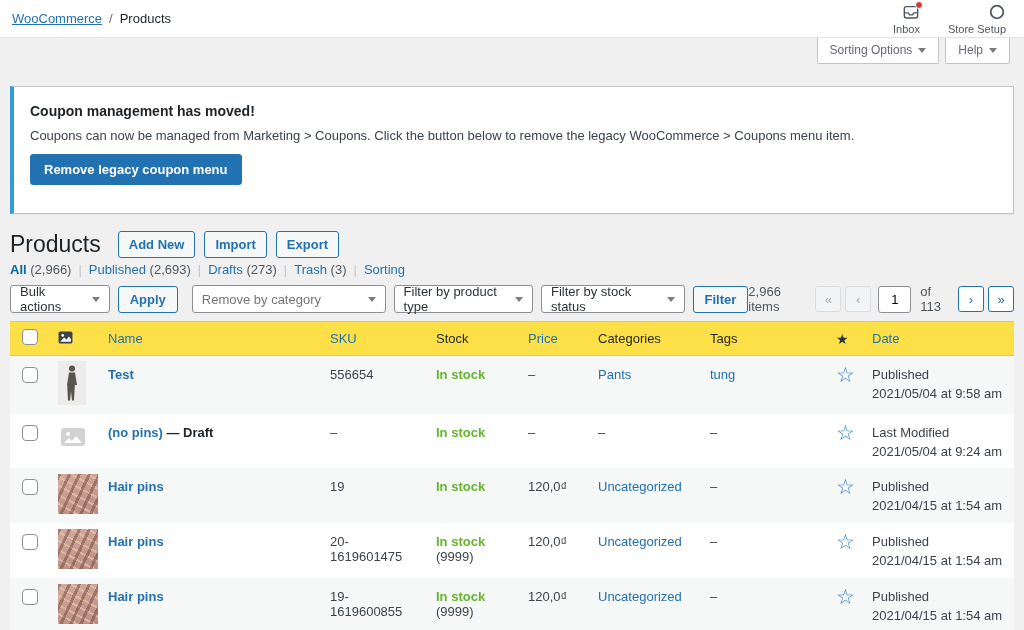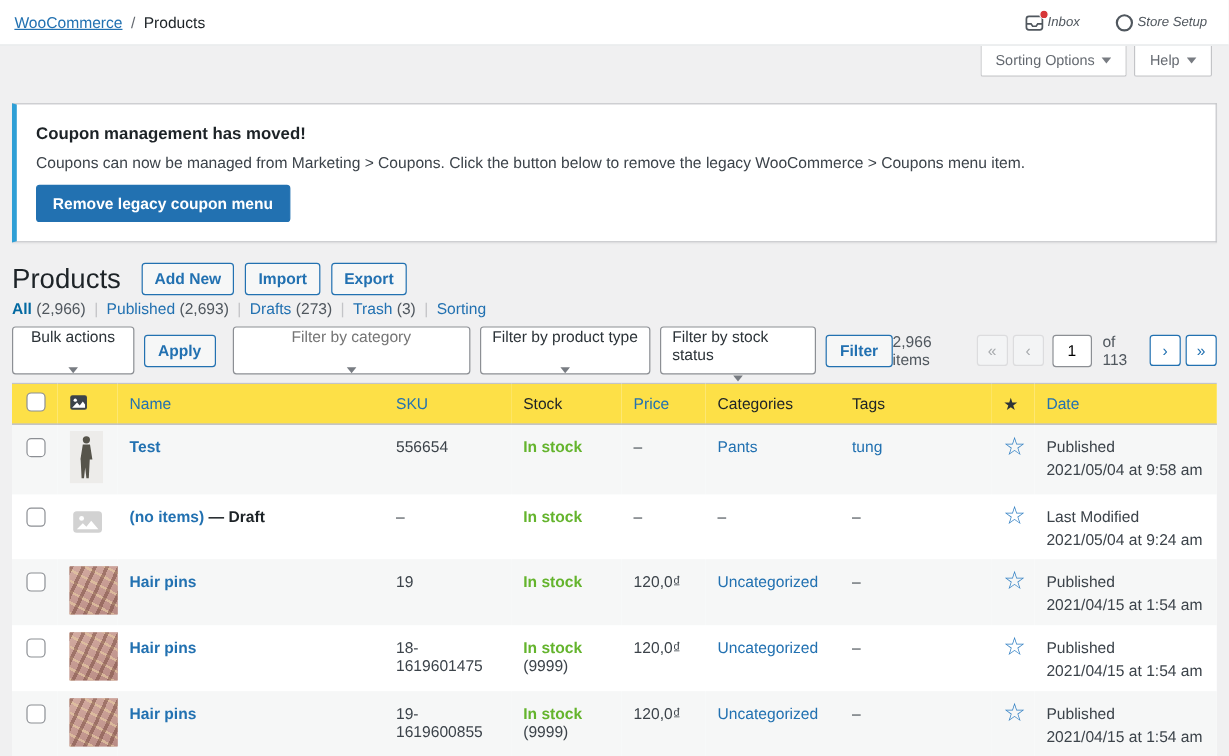--- a/index.html
+++ b/index.html
@@ -18,22 +18,22 @@
     display:flex; justify-content:space-between; align-items:center;
     padding:0 18px 0 12px; position:relative; z-index:3;
   }
   .breadcrumb { display:flex; align-items:center; gap:7px; font-size:13px; }
   .breadcrumb a { color:var(--accent); text-decoration:underline; }
   .crumb-sep { color:#646970; }
   .crumb-current { color:#1d2327; }
   .activity { display:flex; gap:28px; }
   .activity-item {
     background:none; border:none; padding:0; cursor:pointer;
-    display:flex; flex-direction:row; align-items:center; gap:2px;
-    color:#50575e; font-size:11px; font-family:inherit;font-style:italic;
+    display:flex; flex-direction:column; align-items:flex-end; gap:2px;
+    color:#50575e; font-size:11px; font-family:inherit;
   }
   .activity-icon { position:relative; width:18px; height:18px; display:flex; align-items:center; justify-content:center; }
   .badge-dot {
     position:absolute; top:-2px; right:-3px; width:8px; height:8px;
     border-radius:50%; background:var(--badge); border:1.5px solid #fff;
   }
 
   
   .screen-meta { display:flex; justify-content:flex-end; gap:6px; padding-right:14px; }
   .meta-tab {
@@ -46,21 +46,21 @@
     width:0; height:0; display:inline-block;
     border-left:4px solid transparent; border-right:4px solid transparent;
     border-top:5px solid #787c82;
   }
 
   
   .notice {
     margin:22px 10px 0; background:#fff;
     border:1px solid #c3c4c7; border-left:4px solid var(--notice_border);
     box-shadow:0 1px 1px rgba(0,0,0,.04);
-    padding:8px 16px 16px;
+    padding:8px 16px 28px;
   }
   .notice-title { font-size:14px; font-weight:bold; color:#1d2327; margin:8px 0 9px; }
   .notice-body { margin:0 0 11px; color:#3c434a; font-size:13px; }
   .btn-primary {
     background:var(--accent); border:1px solid var(--accent); color:#fff;
     border-radius:3px; padding:7px 13px; font-size:13px; font-weight:600;
     cursor:pointer; font-family:inherit;
   }
 
   
@@ -83,23 +83,23 @@
   .search-input {
     width:130px; height:30px; border:1px solid #8c8f94; border-radius:3px;
     padding:0 8px; font-size:13px; font-family:inherit; background:#fff;
   }
   .btn-outline.small { padding:5px 11px; }
 
   
   .tablenav { display:flex; justify-content:space-between; align-items:center; margin:0 10px 7px; }
   .filters { display:flex; align-items:center; gap:8px; }
   .fake-select {
-    height:40px; background:#fff; border:1px solid #8c8f94; border-radius:3px;
+    height:28px; background:#fff; border:1px solid #8c8f94; border-radius:3px;
     display:flex; align-items:center; justify-content:space-between;
-    padding:0 9px; gap:10px; cursor:pointer; color:#2c3338; font-size:13px;flex-direction:column;
+    padding:0 9px; gap:10px; cursor:pointer; color:#2c3338; font-size:13px;
   }
   .fake-select .placeholder { color:#757575; }
   .pagination { display:flex; align-items:center; gap:4px; color:#50575e; }
   .displaying-num { margin-right:8px; color:#50575e; }
   .page-btn {
     min-width:26px; height:26px; border-radius:3px; font-size:13px;
     display:flex; align-items:center; justify-content:center;
     font-family:inherit; cursor:pointer; padding:0 6px;
   }
   .page-btn.disabled { background:#f3f4f5; border:1px solid #dcdcde; color:#a7aaad; cursor:default; }
@@ -224,21 +224,21 @@
 </div>
 
 <div class="tablenav">
   <div class="filters">
     <div class="fake-select" style="width:108px">
       <span>Bulk actions</span>
       <span class="tri-down"></span>
     </div>
     <button class="btn-outline small">Apply</button>
     <div class="fake-select" style="width:212px; margin-left:6px">
-      <span class="placeholder">Filter by category</span>
+      <span class="placeholder">Remove by category</span>
       <span class="tri-down"></span>
     </div>
     <div class="fake-select" style="width:152px">
       <span>Filter by product type</span>
       <span class="tri-down"></span>
     </div>
     <div class="fake-select">
       <span>Filter by stock status</span>
       <span class="tri-down"></span>
     </div>
@@ -310,21 +310,21 @@
       <div class="date-val">2021/05/04 at 9:58 am</div>
     </td>
   </tr>
       <tr>
     <td class="cb-col"><input type="checkbox" style=""></td>
     <td style="padding-top:8px"><span class="thumb thumb--placeholder"><svg width="30" height="30" viewBox="0 0 30 30">
               <rect x="3" y="6" width="24" height="18" rx="3" fill="#d2d2d2"></rect>
               <circle cx="10" cy="12" r="2" fill="#fff"></circle>
               <path d="M6 21l5-5 3 3 4-5 6 7z" fill="#fff"></path>
             </svg></span></td>
-    <td><a class="row-title name-link">(no items)</a><span class="name-suffix"> — Draft</span></td>
+    <td><a class="row-title name-link">(no pins)</a><span class="name-suffix"> — Draft</span></td>
     <td class="sku-cell dash">–</td>
     <td><span class="instock">In stock</span><span class="stock-qty"></span></td>
     <td class="price-cell dash">–</td>
     <td class="cat-cell dash">–</td>
     <td class="tag-cell dash">–</td>
     <td class="star-cell"><button class="star-toggle">☆</button></td>
     <td>
       <div class="date-status">Last Modified</div>
       <div class="date-val">2021/05/04 at 9:24 am</div>
     </td>
@@ -341,21 +341,21 @@
     <td class="star-cell"><button class="star-toggle">☆</button></td>
     <td>
       <div class="date-status">Published</div>
       <div class="date-val">2021/04/15 at 1:54 am</div>
     </td>
   </tr>
       <tr>
     <td class="cb-col"><input type="checkbox" style=""></td>
     <td style="padding-top:8px"><span class="thumb thumb--hairpins"></span></td>
     <td><a class="row-title name-link">Hair pins</a><span class="name-suffix"></span></td>
-    <td class="sku-cell">18-1619601475</td>
+    <td class="sku-cell">20-1619601475</td>
     <td><span class="instock">In stock</span><span class="stock-qty"> (9999)</span></td>
     <td class="price-cell">120,0₫</td>
     <td class="cat-cell"><a class="cell-link">Uncategorized</a></td>
     <td class="tag-cell dash">–</td>
     <td class="star-cell"><button class="star-toggle">☆</button></td>
     <td>
       <div class="date-status">Published</div>
       <div class="date-val">2021/04/15 at 1:54 am</div>
     </td>
   </tr>

